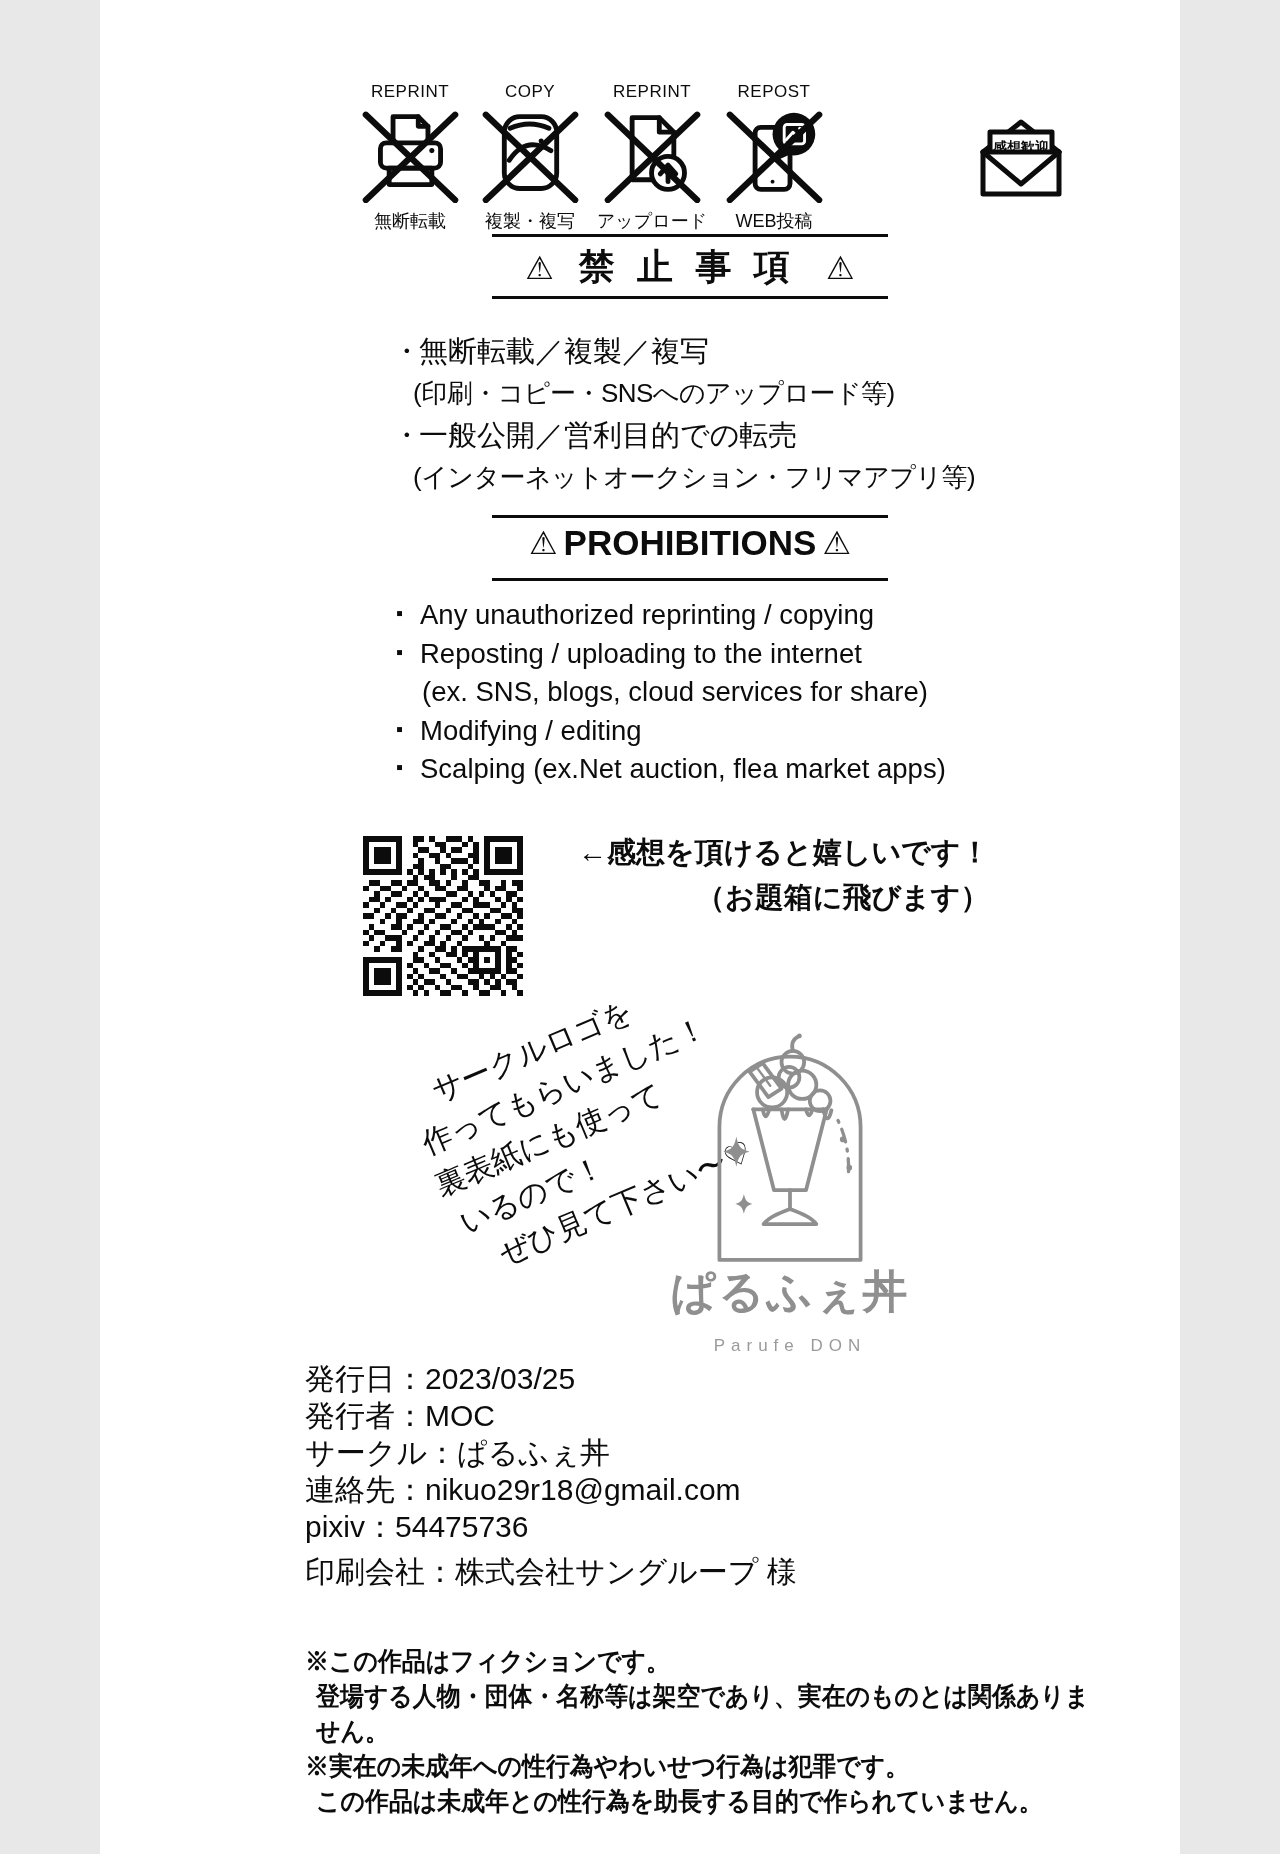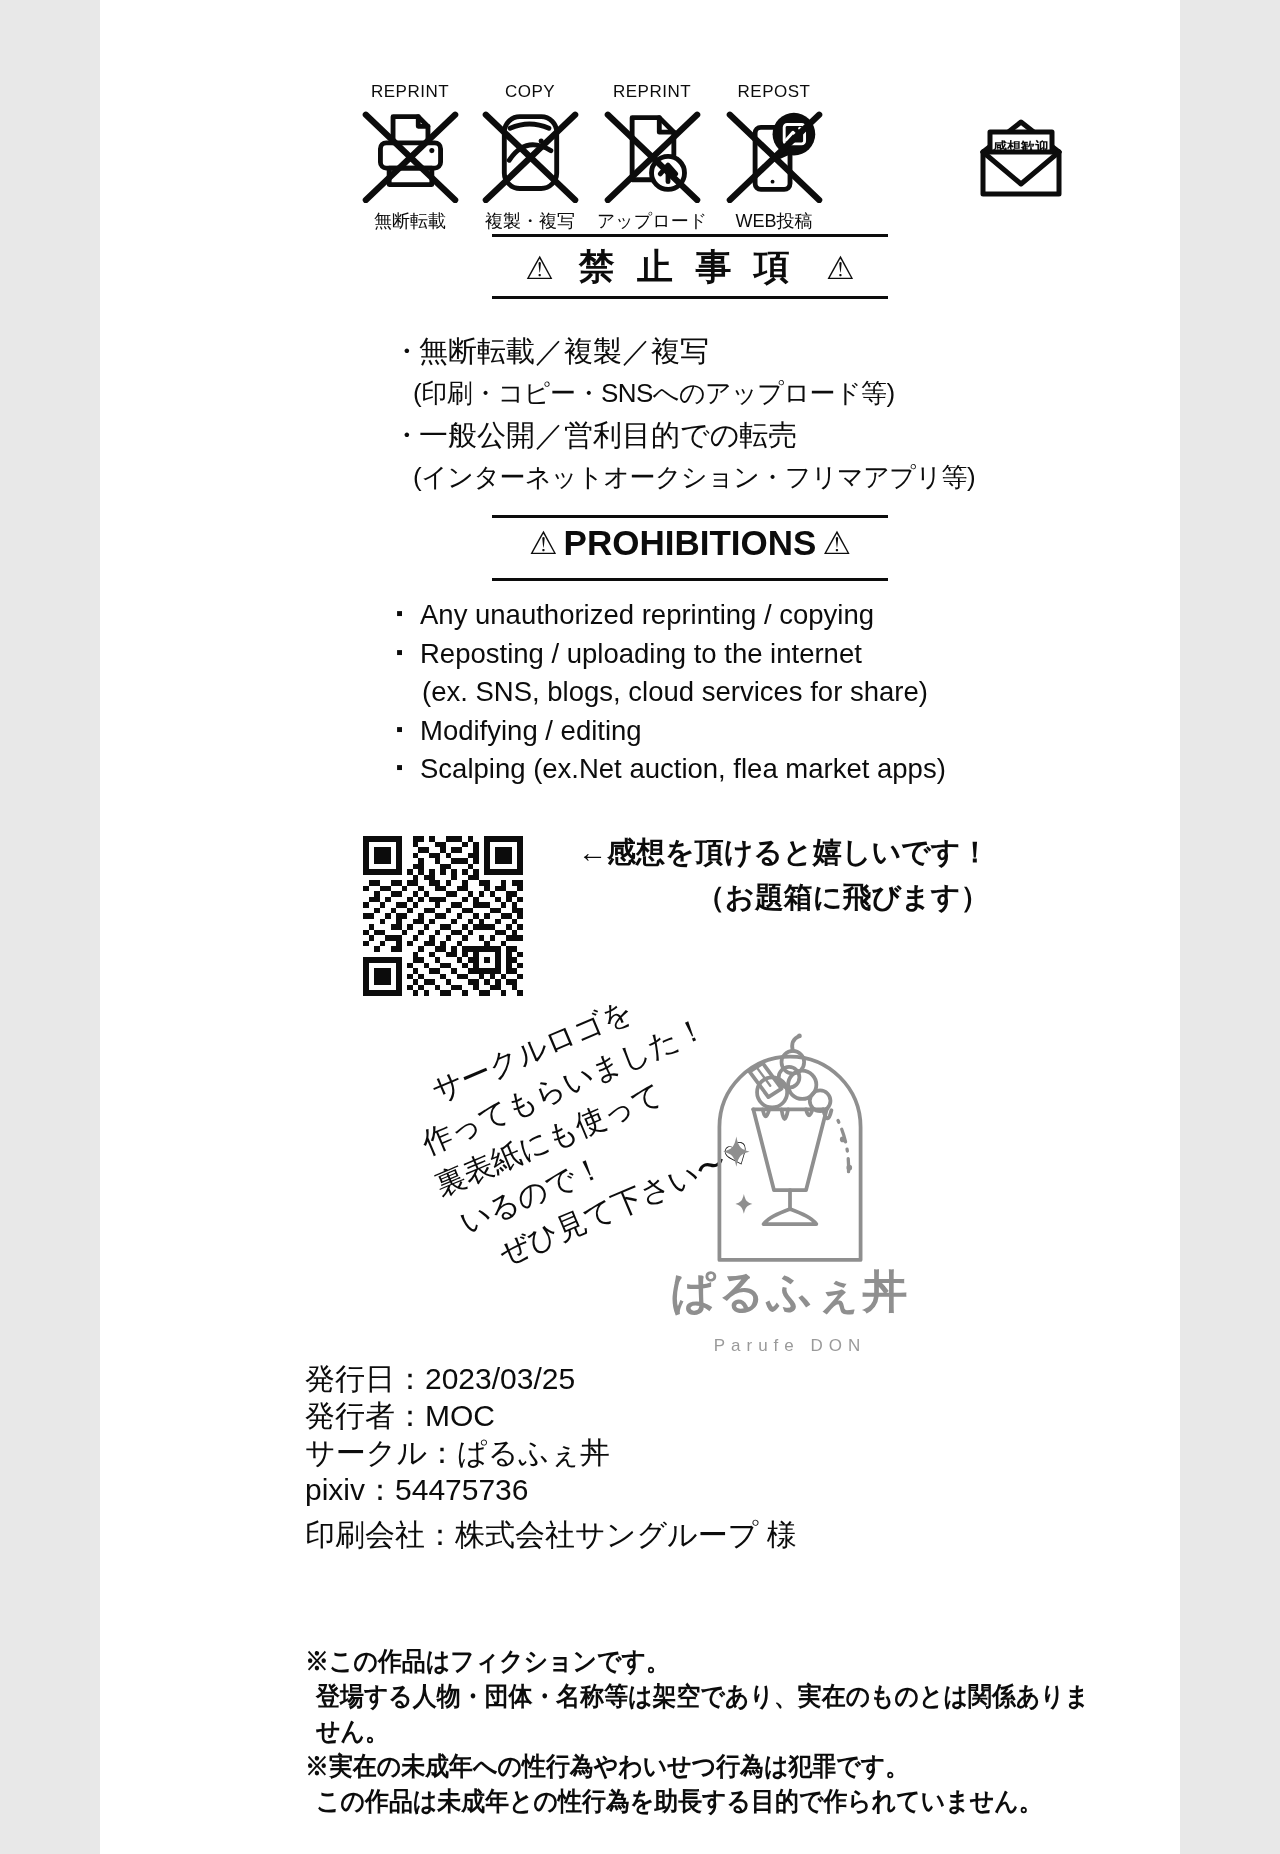--- a/index.html
+++ b/index.html
@@ -250,20 +250,21 @@
       <circle cx="148" cy="148" r="3"></circle>
     </g>
   </svg>
   <div class="logo-jp">ぱるふぇ丼</div>
   <div class="logo-en">Parufe DON</div>
 
   <div class="colophon">
     <div>発行日：2023/03/25</div>
     <div>発行者：MOC</div>
     <div>サークル：ぱるふぇ丼</div>
+    <div>連絡先：nikuo29r18@gmail.com</div>
     <div>pixiv：54475736</div>
     <div class="printer-line">印刷会社：株式会社サングループ 様</div>
   </div>
 
   <div class="disclaimer">
     <div>※この作品はフィクションです。</div>
     <div class="cont">登場する人物・団体・名称等は架空であり、実在のものとは関係ありません。</div>
     <div>※実在の未成年への性行為やわいせつ行為は犯罪です。</div>
     <div class="cont">この作品は未成年との性行為を助長する目的で作られていません。</div>
   </div>

